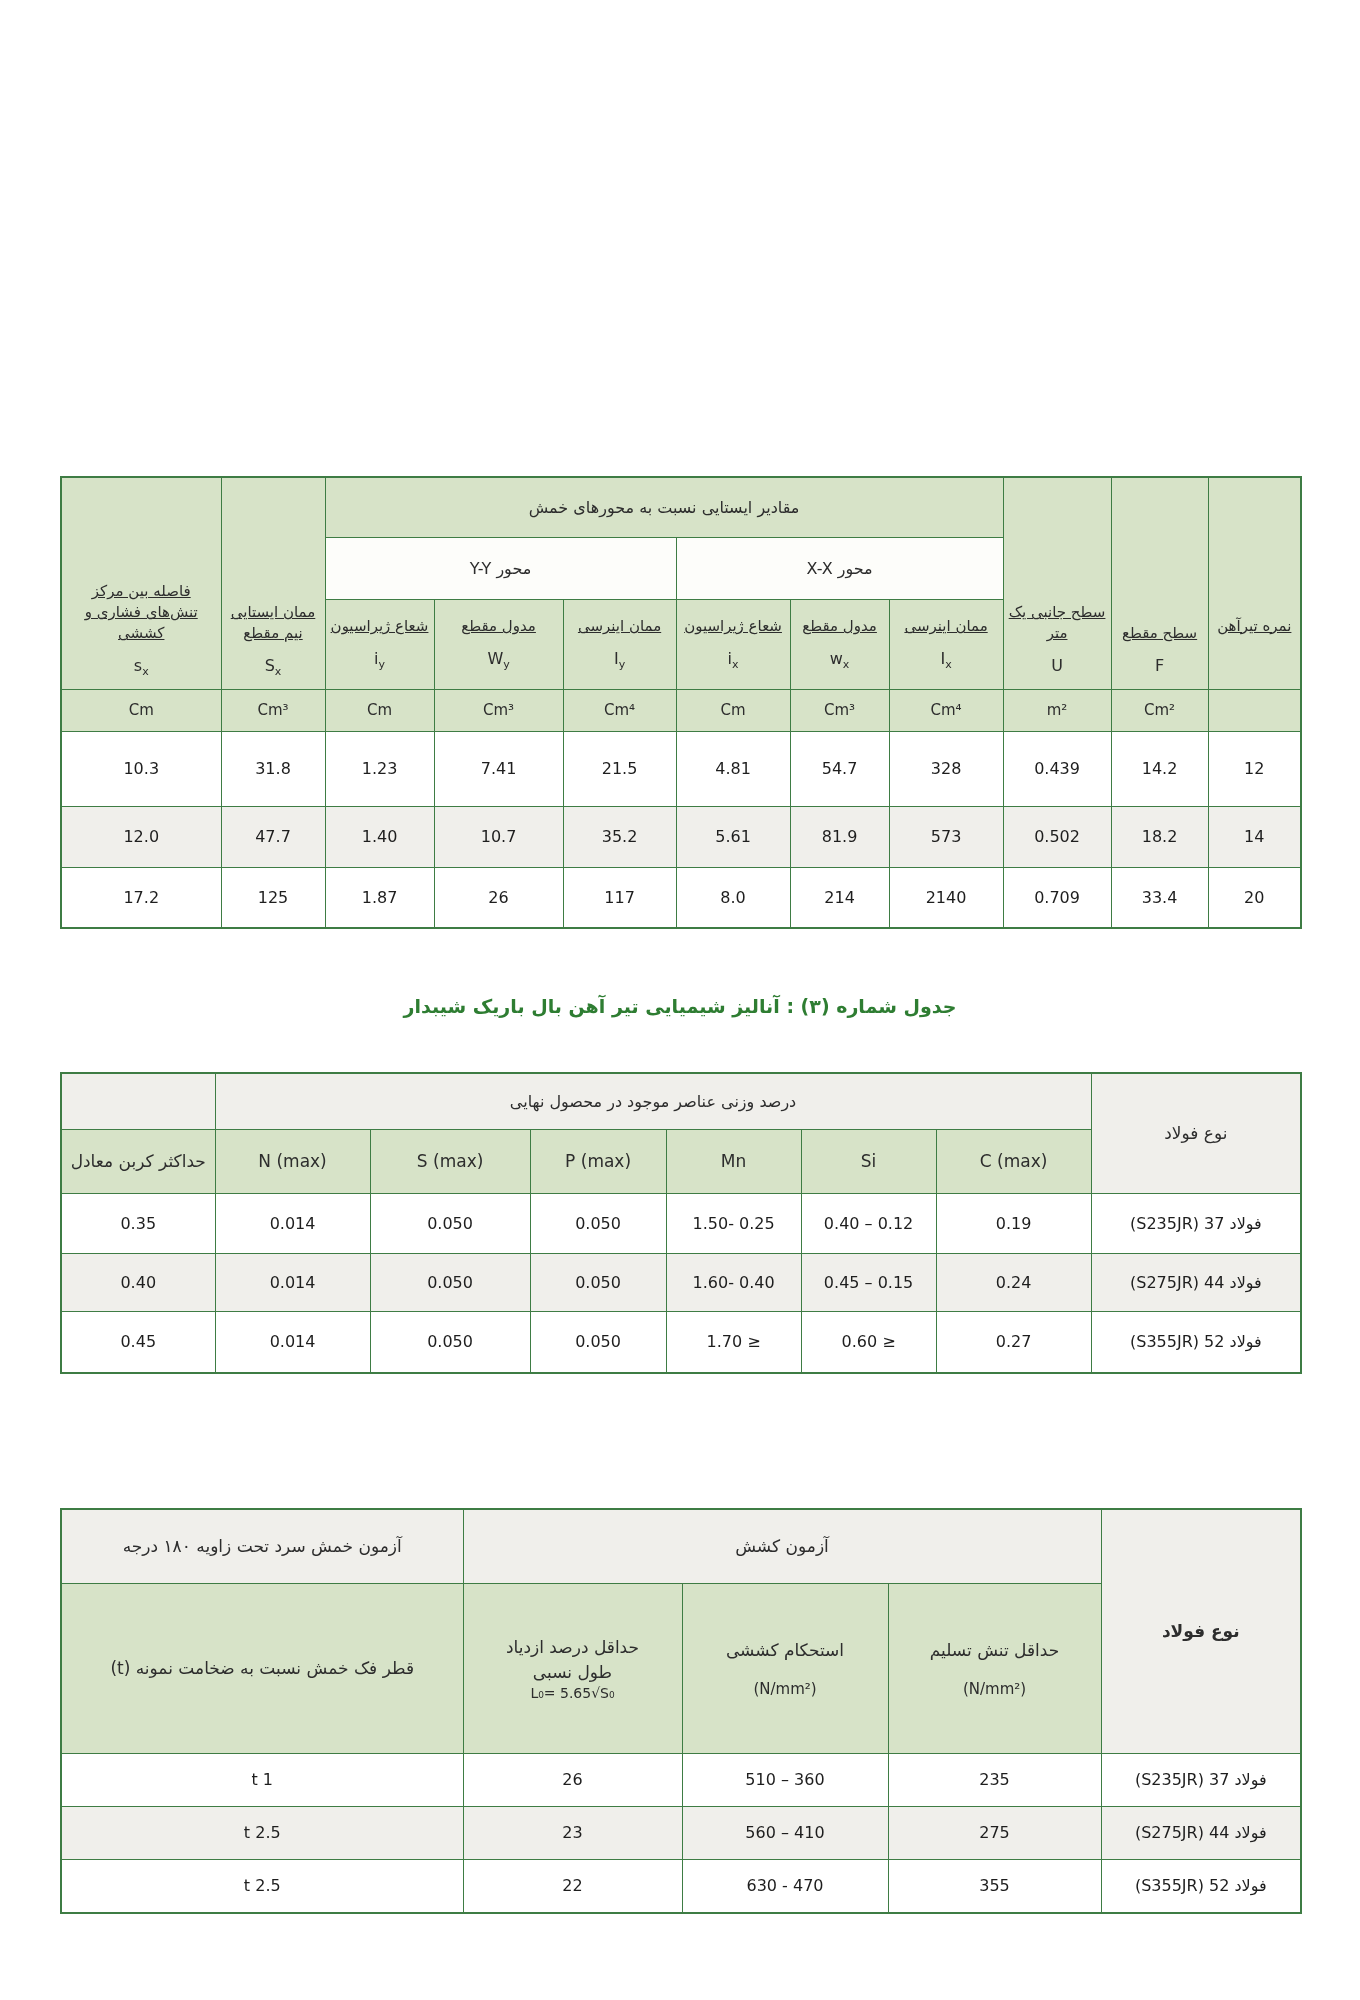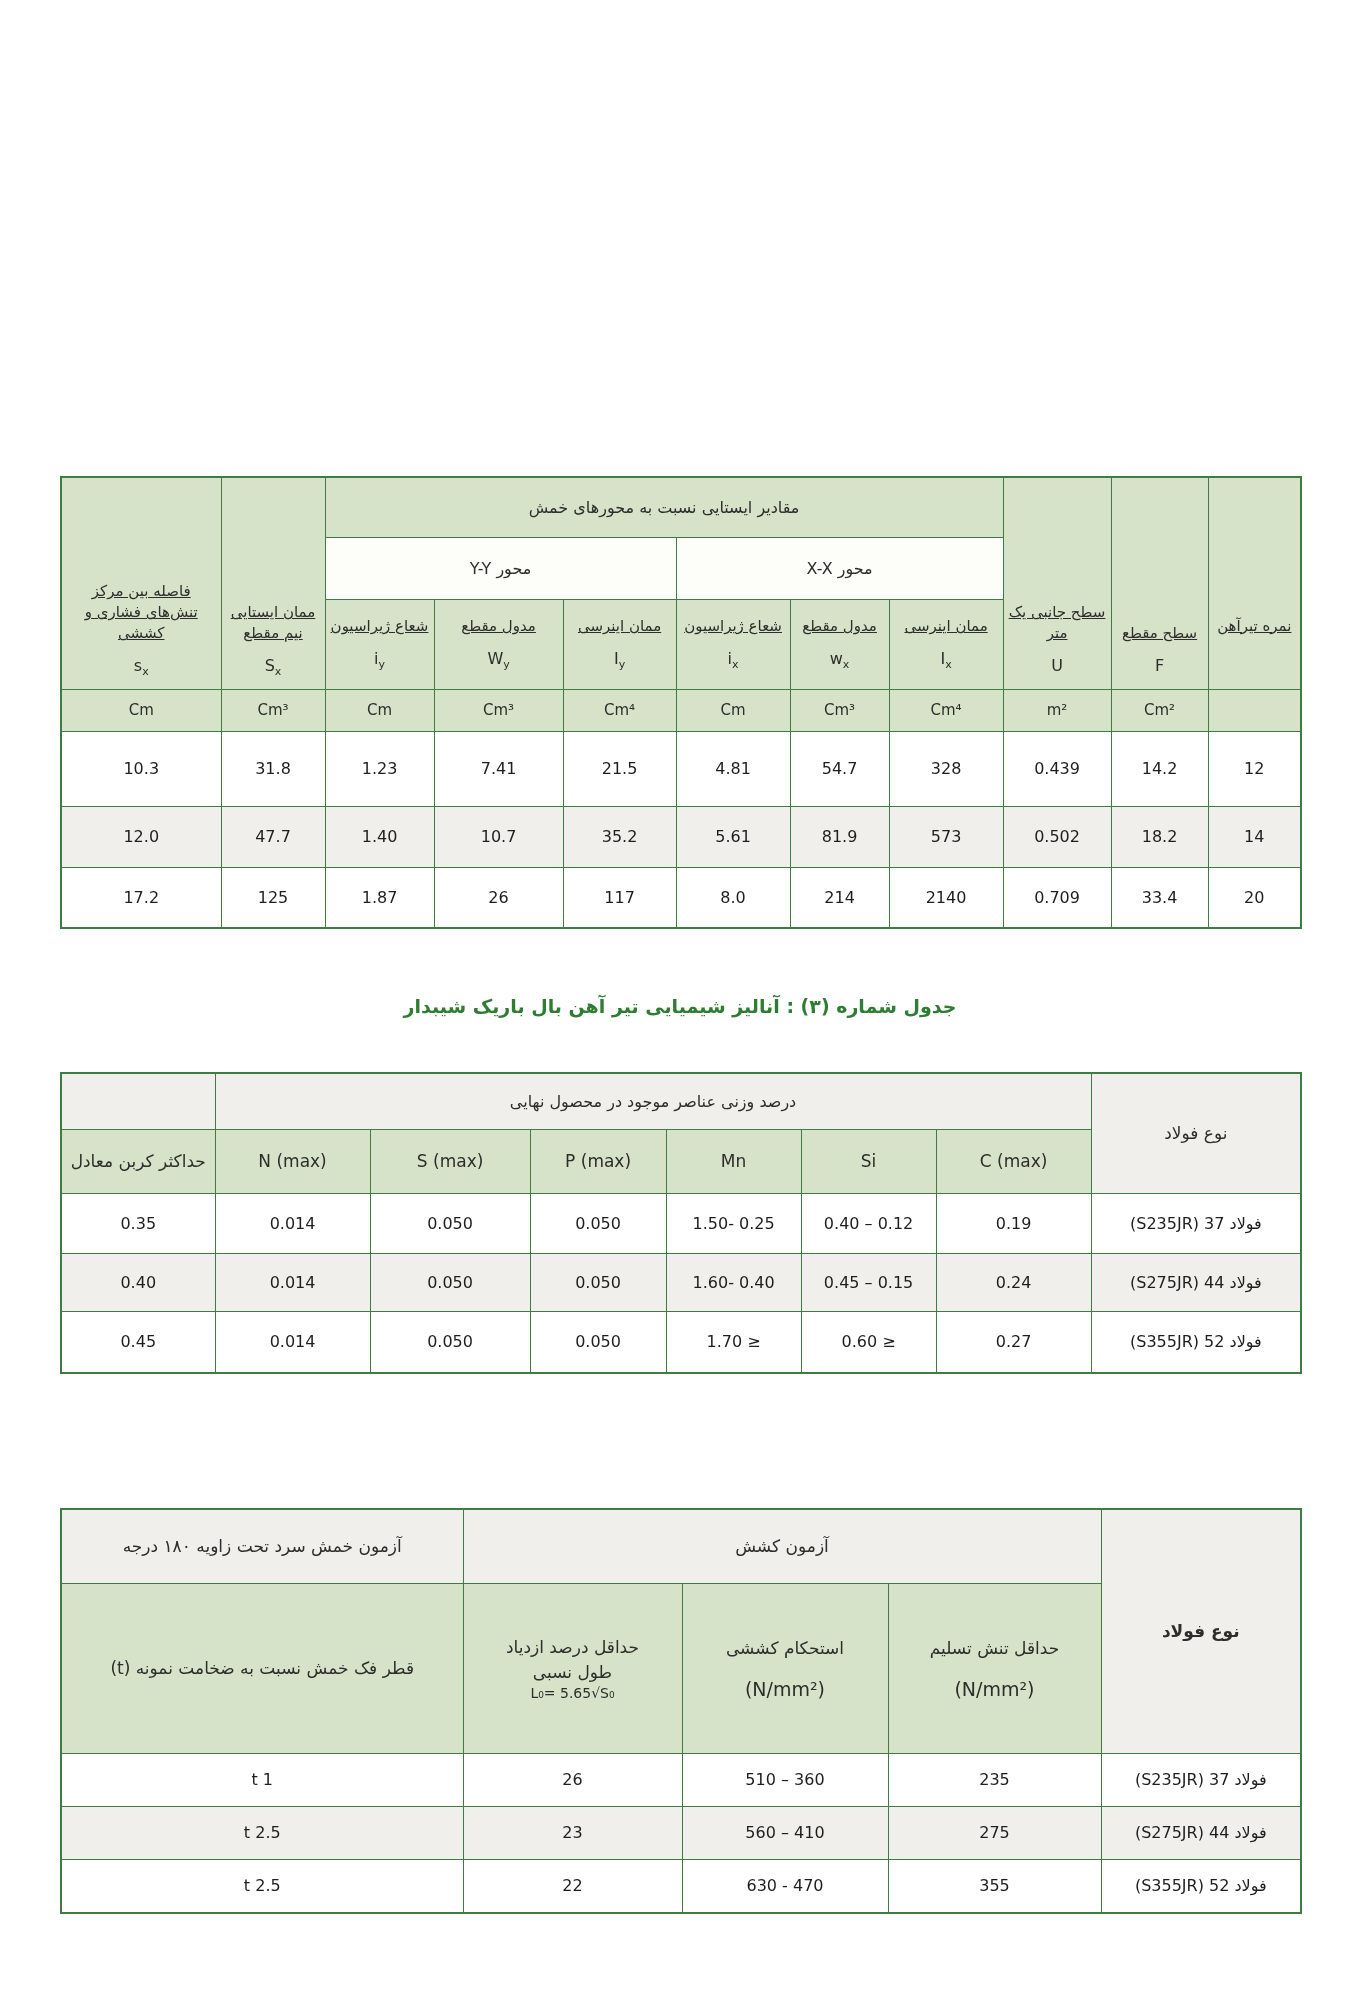--- a/index.html
+++ b/index.html
@@ -26,21 +26,21 @@
   .grp{font-size:16px;}
   .axis{font-size:16px;}
   .lbl{font-size:15px;line-height:1.4;text-decoration:underline;}
   .sym{font-size:16px;margin-top:12px;direction:ltr;}
   sub{font-size:11px;}
   .unit{font-size:15px;}
   .num{font-size:16px;color:var(--num);}
   .tall{vertical-align:bottom;padding-bottom:10px;}
   .tall-no{padding-bottom:52px;}
   .sub-h{font-size:17px;line-height:1.45;}
-  .nmm{margin-top:18px;font-size:19px;direction:ltr;}
+  .nmm{margin-top:18px;font-size:15px;direction:ltr;}
   .formula{font-size:14px;direction:ltr;}
   .bold{font-weight:bold;}
 </style>
 </head>
 <body>
 
 <div id="page">
 
 
   <table id="t2">

